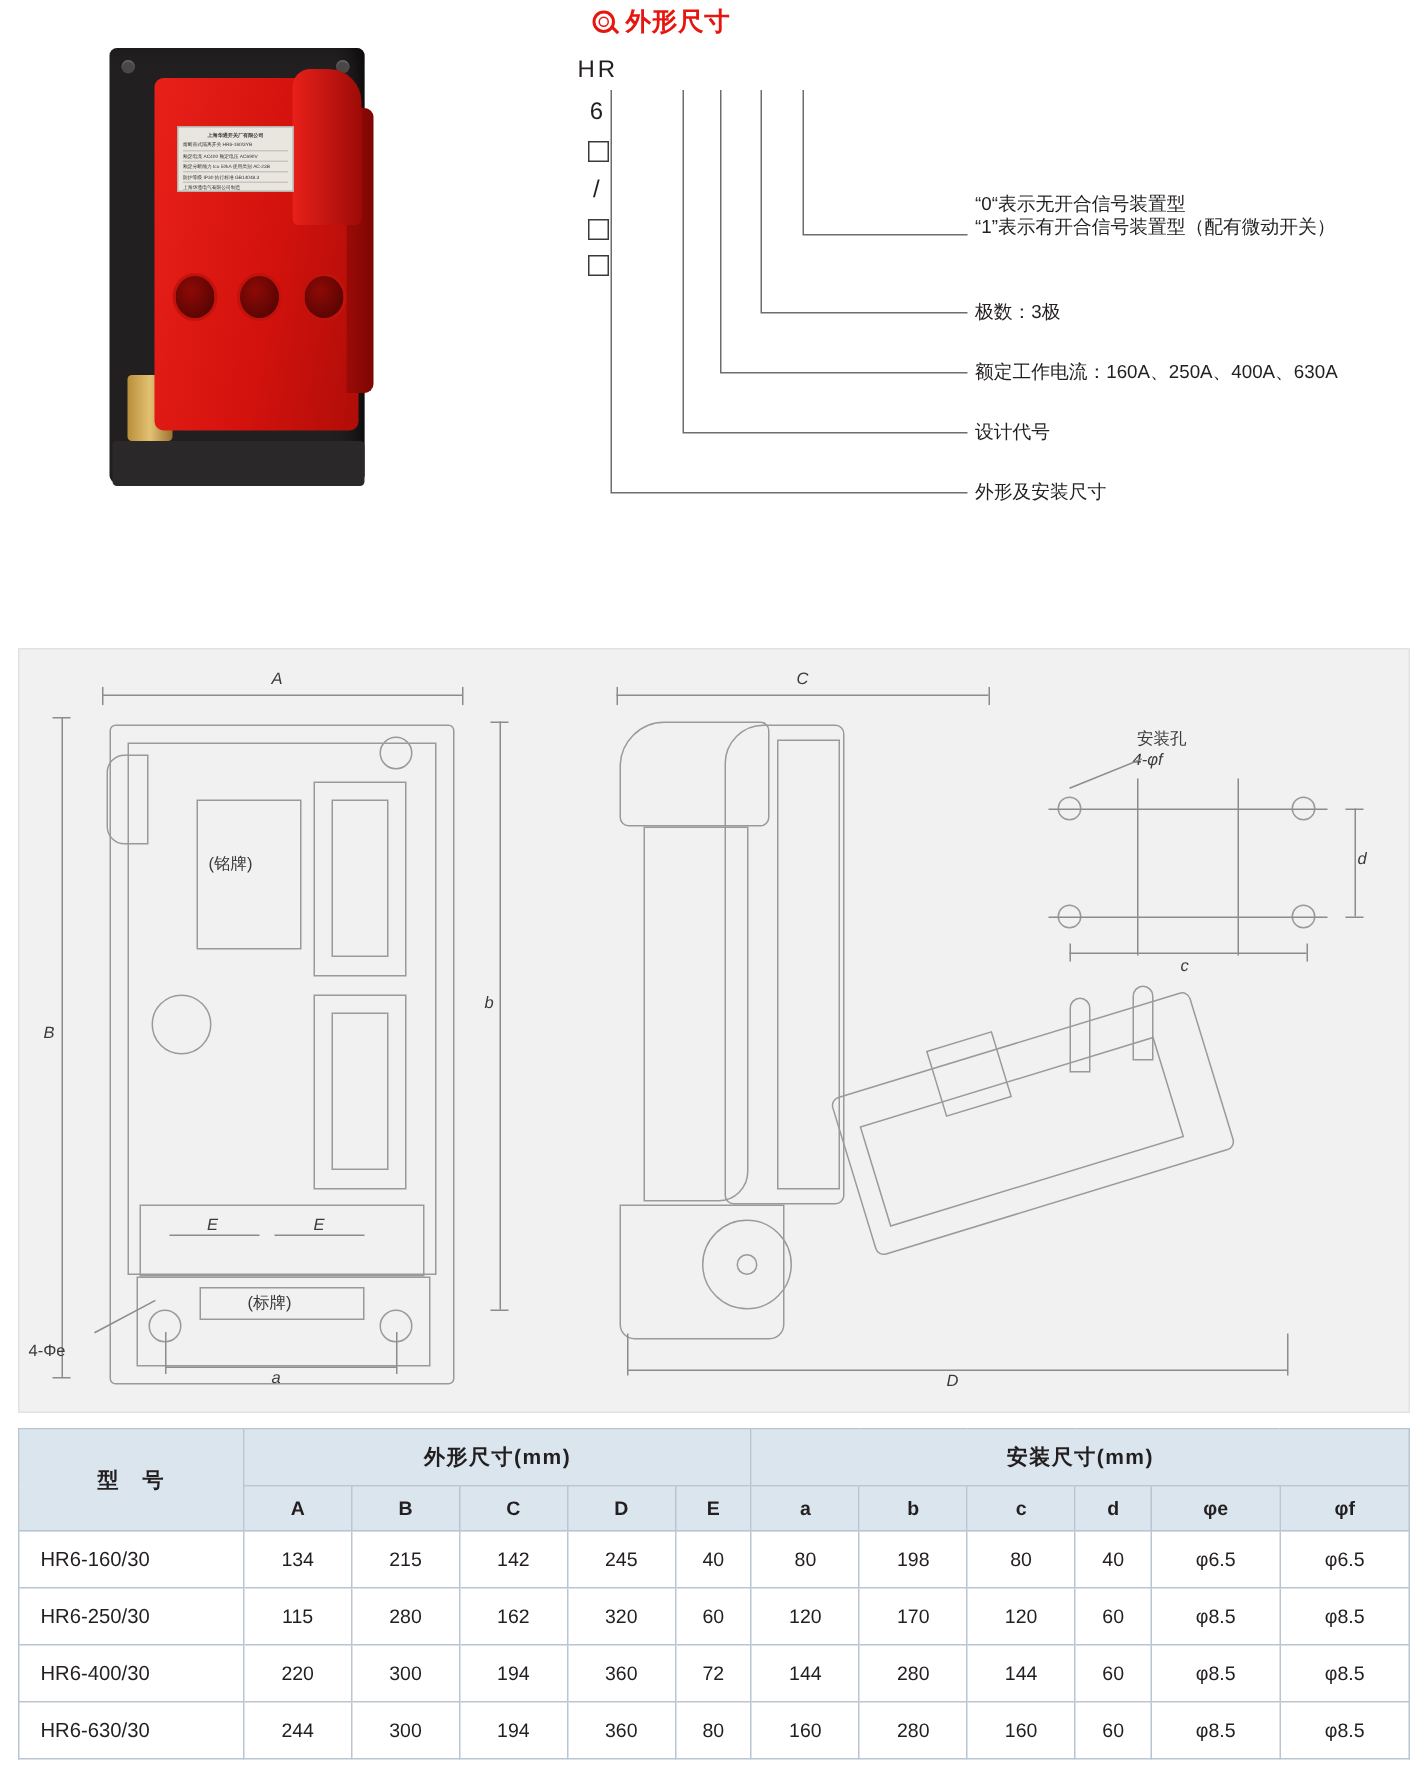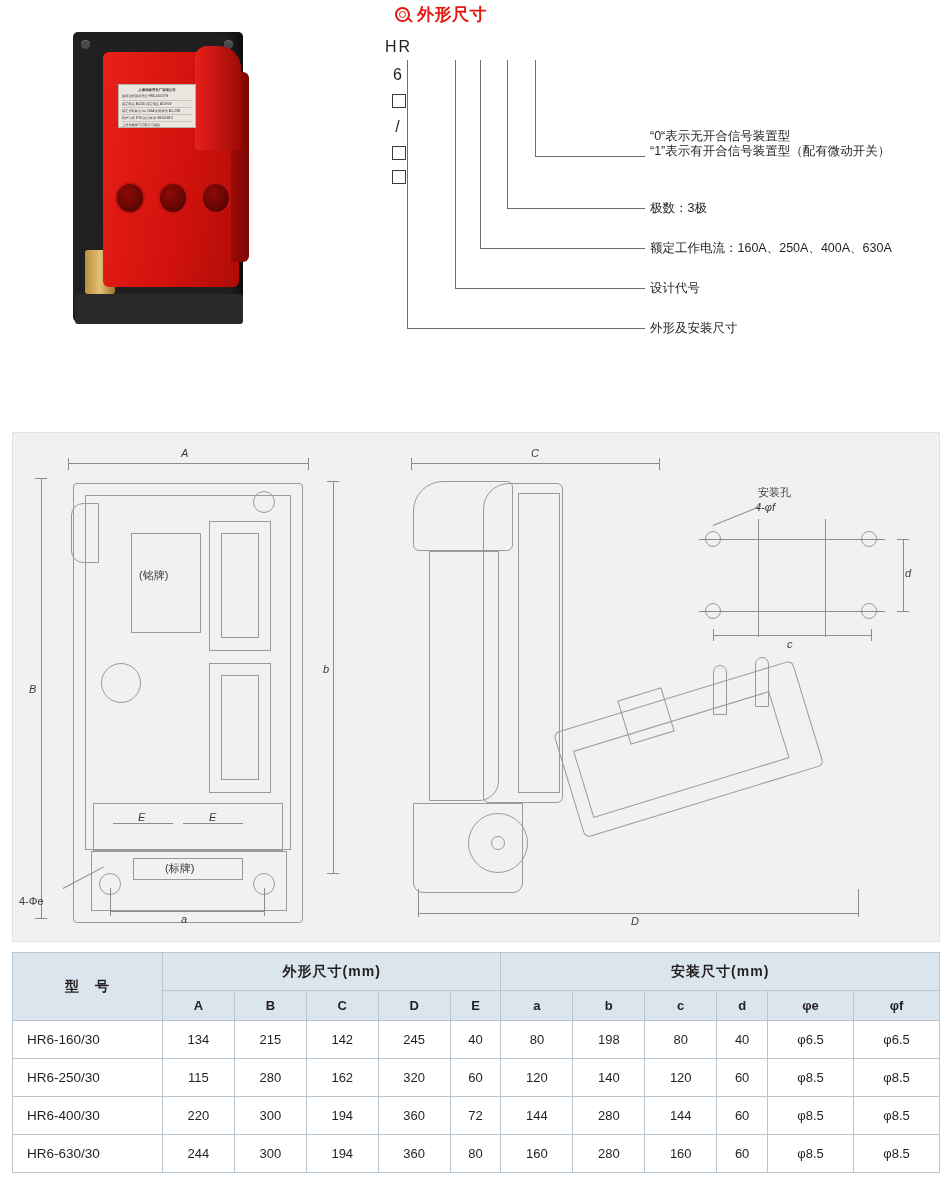--- a/index.html
+++ b/index.html
@@ -347,21 +347,21 @@
         <td>φ6.5</td>
       </tr>
       <tr>
         <td>HR6-250/30</td>
         <td>115</td>
         <td>280</td>
         <td>162</td>
         <td>320</td>
         <td>60</td>
         <td>120</td>
-        <td>140</td>
+        <td>170</td>
         <td>120</td>
         <td>60</td>
         <td>φ8.5</td>
         <td>φ8.5</td>
       </tr>
       <tr>
         <td>HR6-400/30</td>
         <td>220</td>
         <td>300</td>
         <td>194</td>

